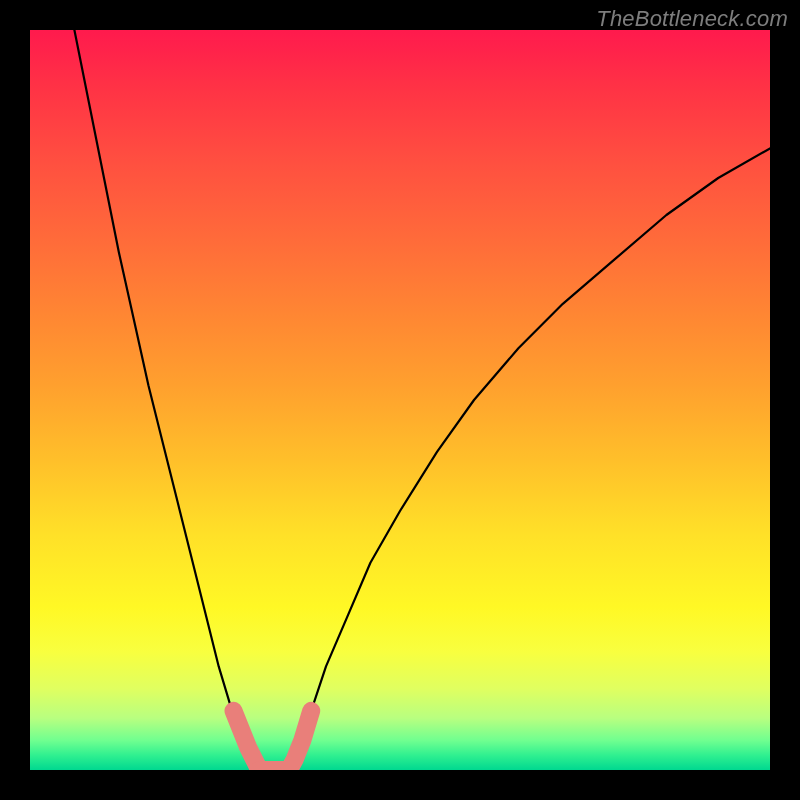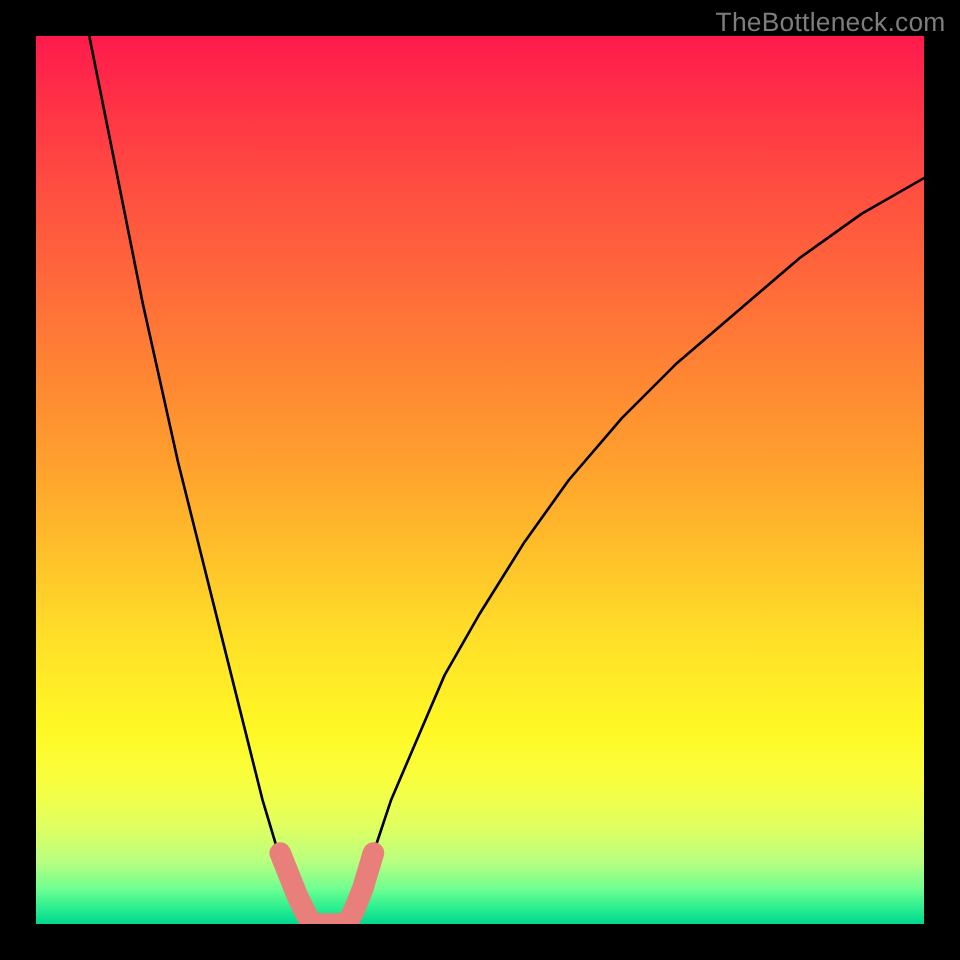--- a/index.html
+++ b/index.html
@@ -51,20 +51,21 @@
     height: 740px;
   }
   .watermark {
     position: absolute;
     top: 6px;
     right: 12px;
     color: #7d7d7d;
     font-size: 22px;
     font-weight: 500;
     letter-spacing: 0.2px;
+    font-style: italic;
   }
 </style>
 </head>
 <body>
 
 <div class="frame">
   <div class="plot-area">
     <svg class="curves" viewBox="0 0 740 740" preserveAspectRatio="none">
       <g id="series-group">
           <path d="M44.40 0.00 L59.20 74.00 L74.00 148.00 L88.80 222.00 L103.60 288.60 L118.40 355.20 L133.20 414.40 L148.00 473.60 L162.80 532.80 L177.60 592.00 L188.70 636.40 L199.80 673.40 L207.20 695.60 L214.60 714.10 L222.00 728.90 L229.40 740.00" fill="none" stroke="#000000" stroke-width="2.2" stroke-linecap="round" stroke-linejoin="round"></path>

